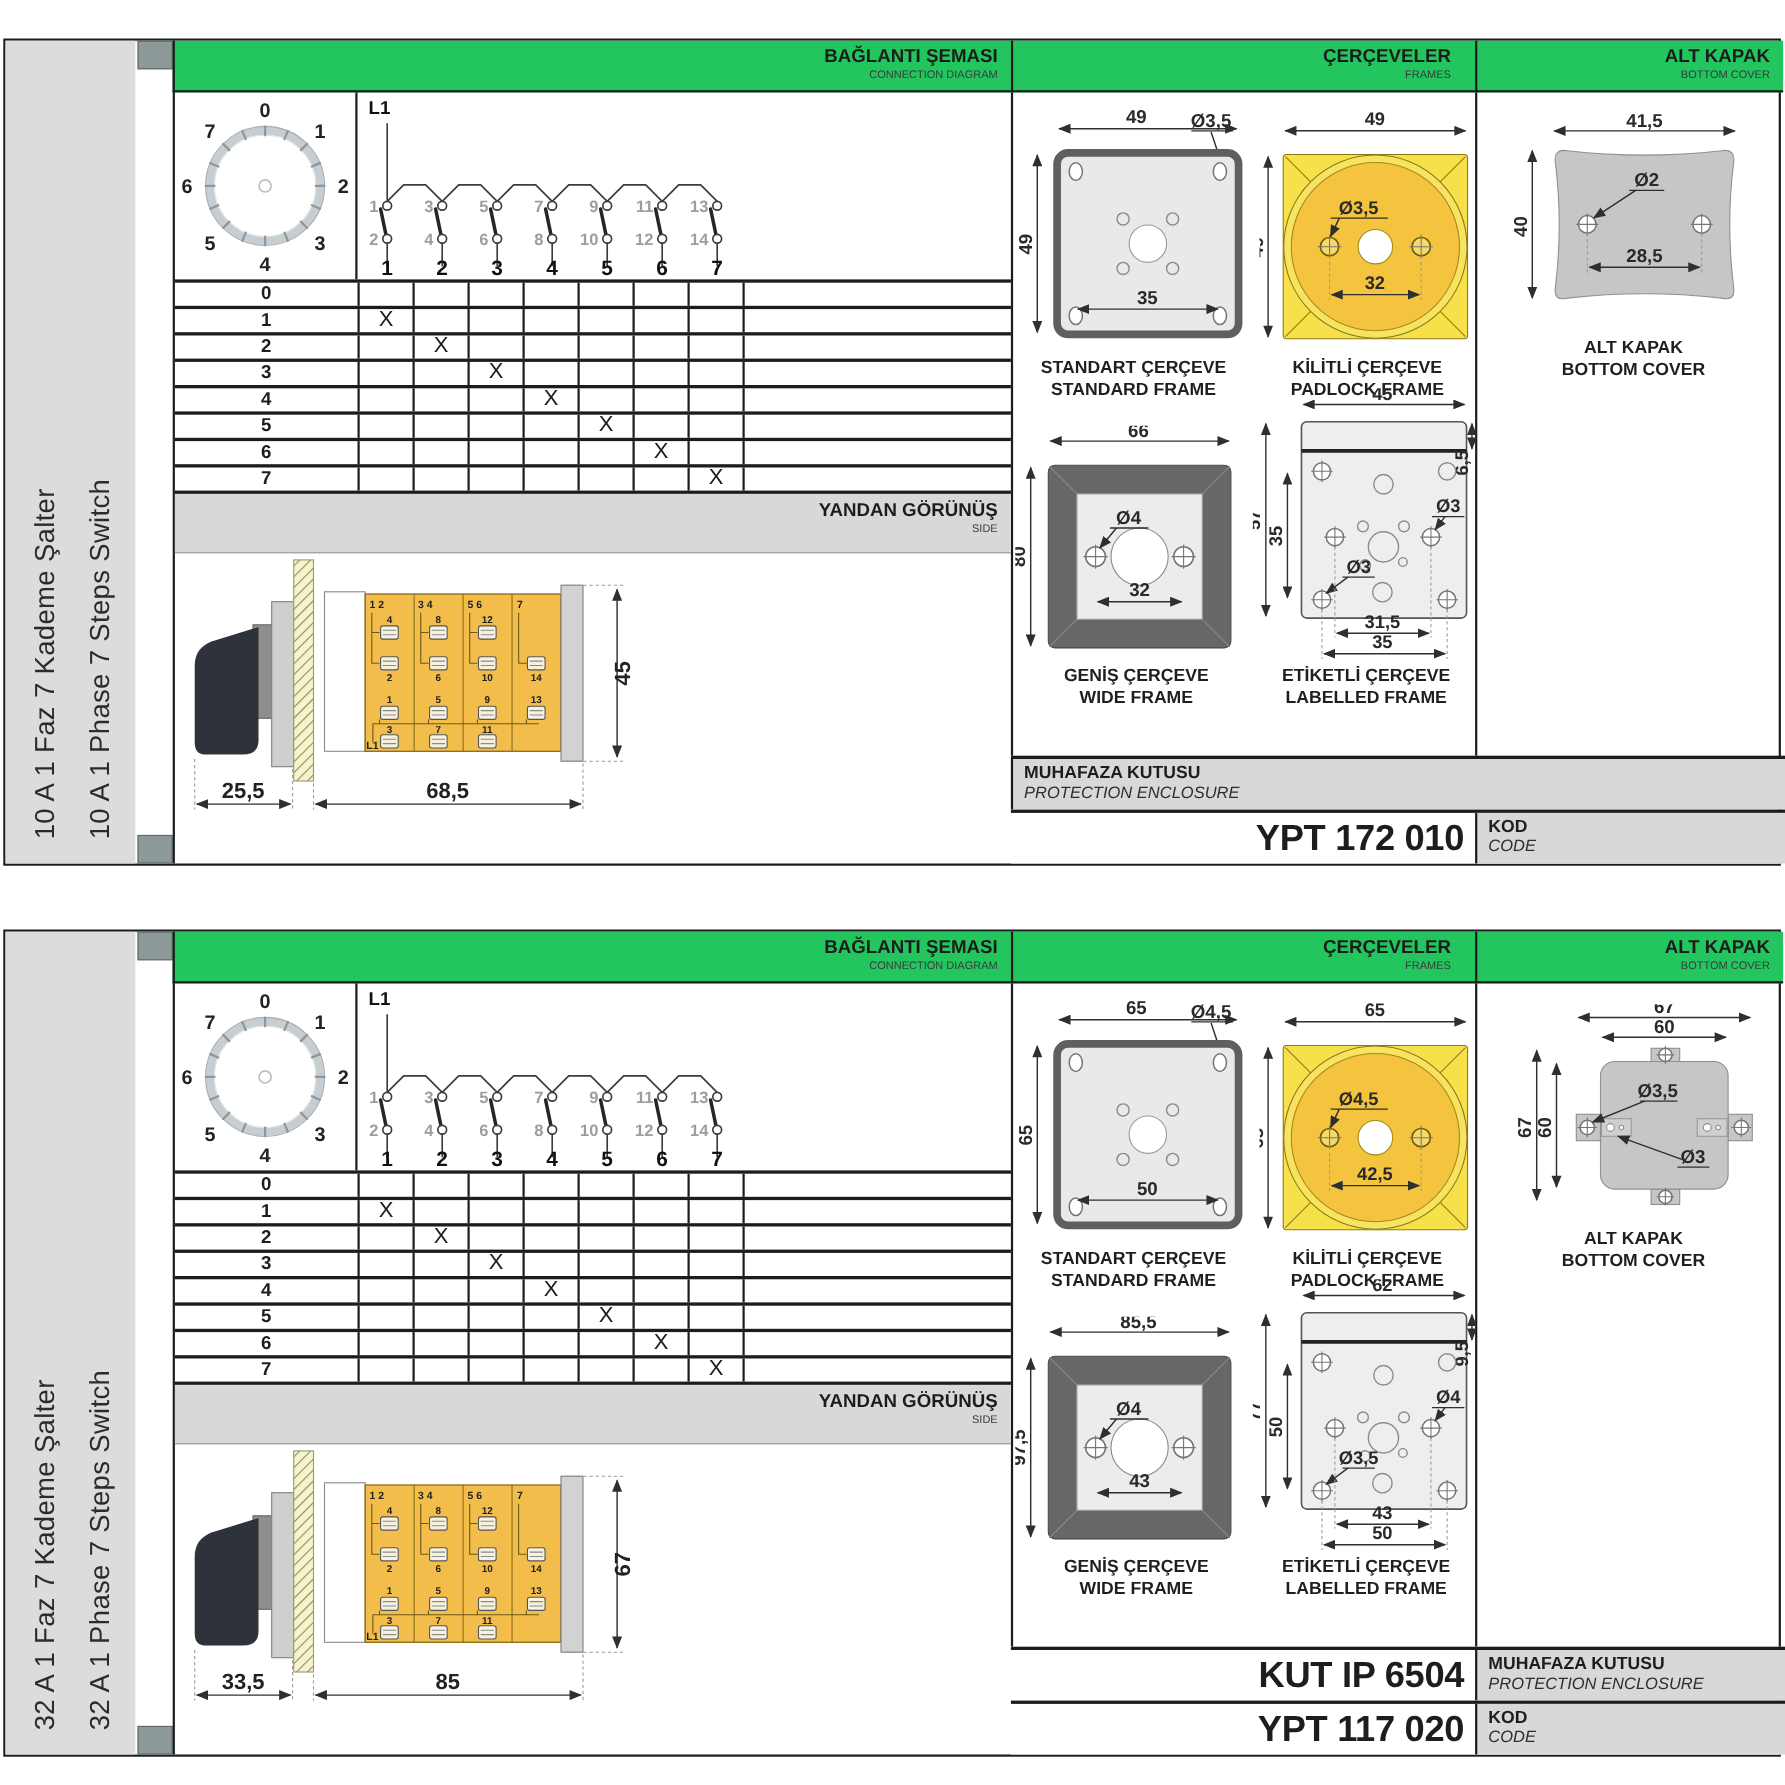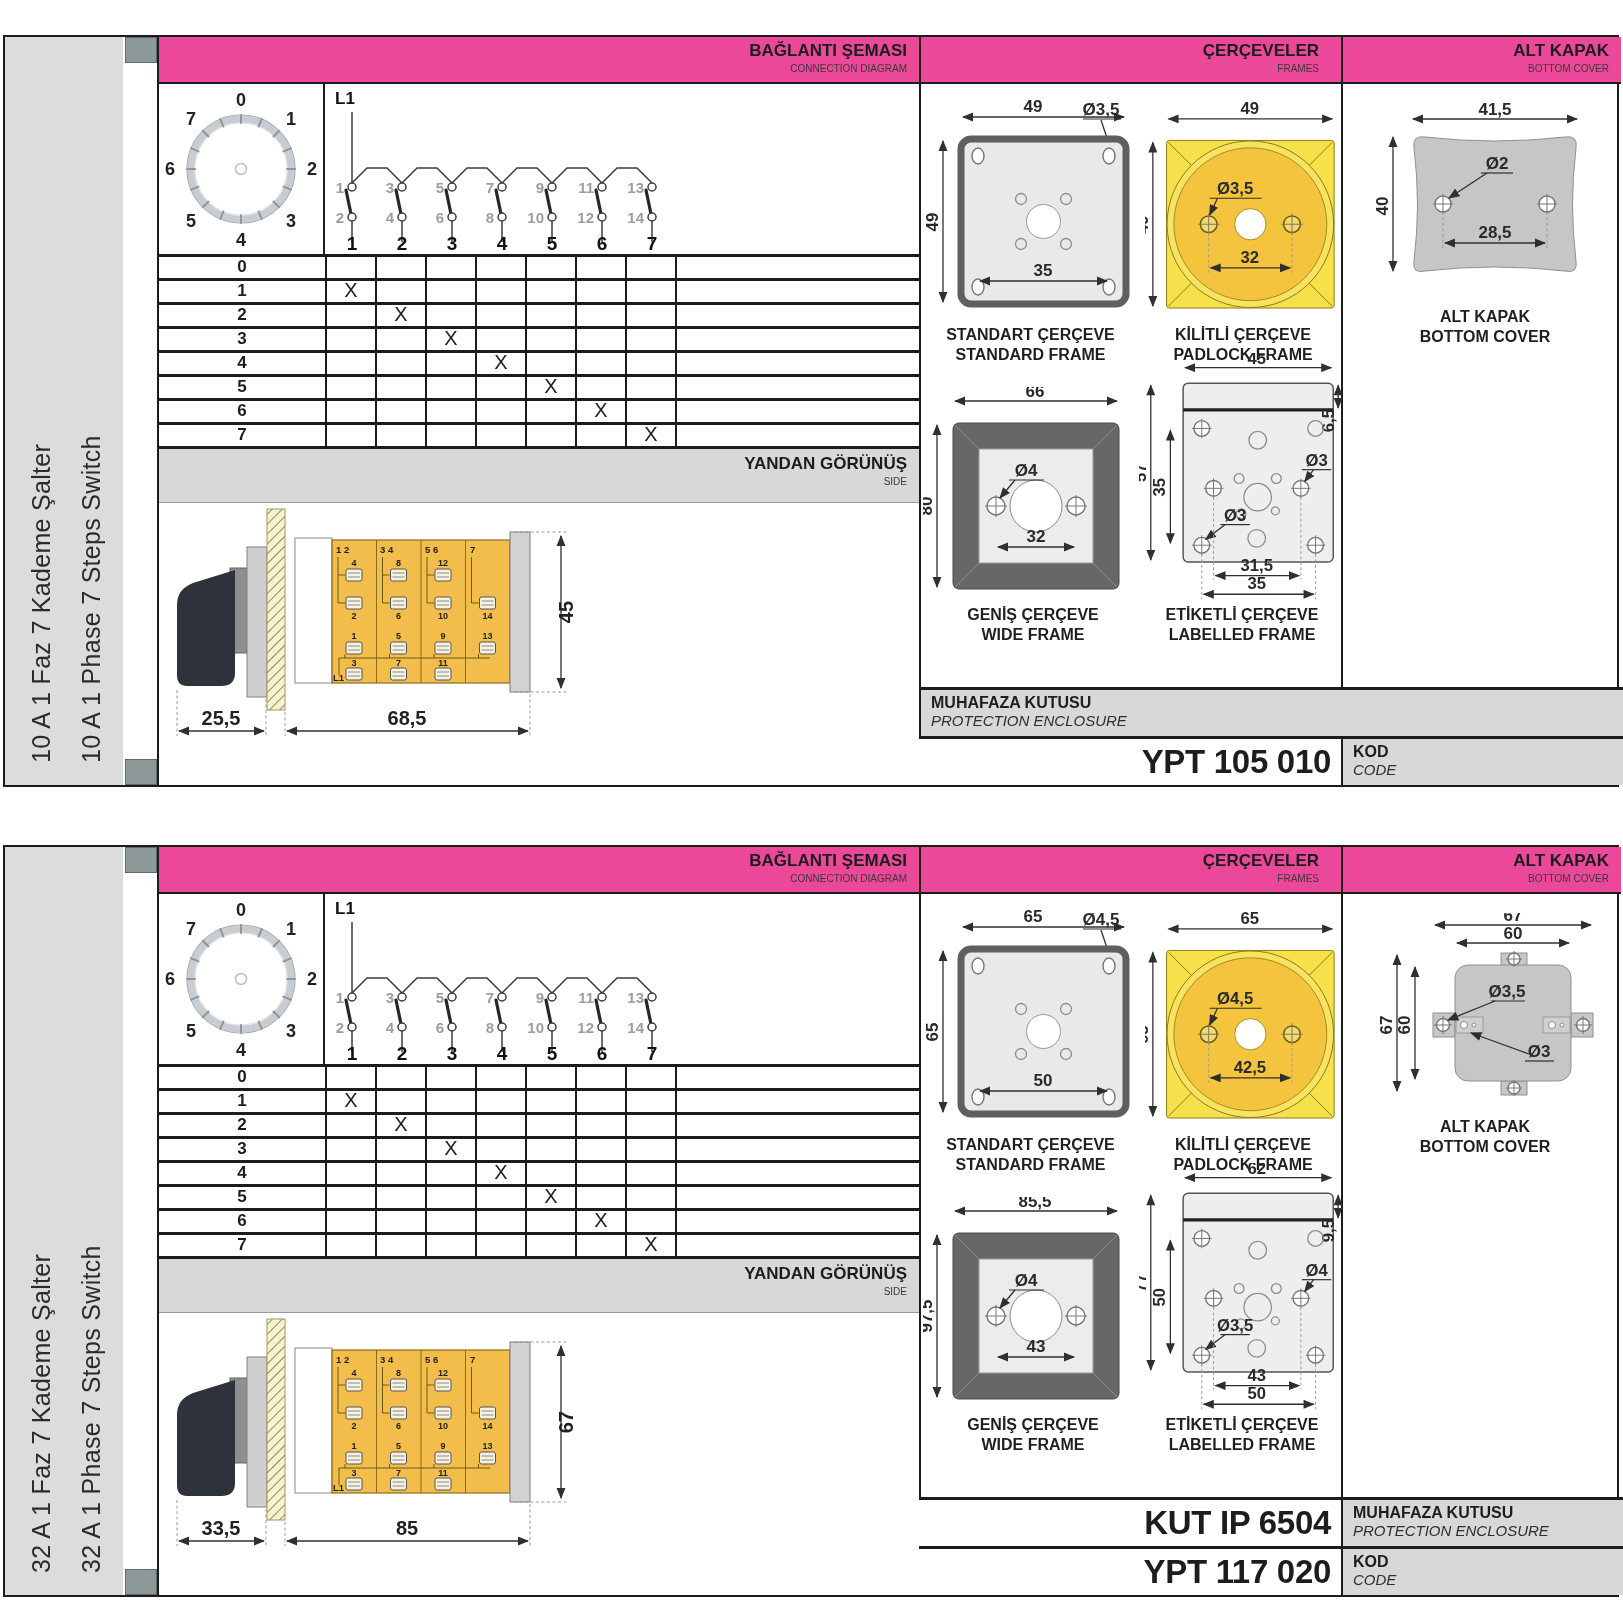--- a/index.html
+++ b/index.html
@@ -11,21 +11,21 @@
 
   .sidebar { position:absolute; left:0; top:0; bottom:0; width:118px; background:#dcdcdc; }
   .vt { position:absolute; top:726px; transform-origin:0 0; transform:rotate(-90deg); white-space:nowrap;
         font-size:25px; letter-spacing:.3px; color:#2b2b2b; }
   .vt1 { left:22px; } .vt2 { left:72px; }
 
   .sq { position:absolute; left:120px; width:32px; height:26px; background:#8d9898; border:1px solid #5f6a6a; }
   .sqt { top:0; } .sqb { bottom:0; }
   .vline { position:absolute; width:2px; background:#1c1c1c; }
 
-  .hdrbar { position:absolute; top:0; height:47px; background:#ec4899; border-bottom:2px solid #1c1c1c;
+  .hdrbar { position:absolute; top:0; height:47px; background:#22c55e; border-bottom:2px solid #1c1c1c;
             border-left:2px solid #1c1c1c; text-align:right; padding:4px 12px 0 0; }
   .ht { display:block; font-weight:bold; font-size:17px; line-height:19px; color:#1c1c1c; }
   .he { display:block; font-size:10px; line-height:17px; color:#3a3a3a; }
   .it { }
 
   .dialcell { position:absolute; left:154px; top:47px; width:166px; height:170px; border-right:2px solid #1c1c1c; }
   .schcell  { position:absolute; left:320px; top:47px; width:596px; height:170px; }
 
   .steps { position:absolute; left:154px; top:217px; width:760px; border-top:3px solid #1c1c1c; }
   .trow { display:flex; height:24px; border-bottom:3px solid #1c1c1c; }
@@ -556,21 +556,21 @@
     <span>BOTTOM COVER</span>
   </div>
 
   <div class="coderow" style="top:650px;">
     <div class="clab">
       <span class="clt">MUHAFAZA KUTUSU</span>
       <span class="cle">PROTECTION ENCLOSURE</span>
     </div>
   </div>
   <div class="coderow" style="top:699px;">
-    <div class="cval">YPT 105 010</div>
+    <div class="cval">YPT 172 010</div>
     <div class="clab">
       <span class="clt">KOD</span>
       <span class="cle">CODE</span>
     </div>
   </div>
 </div>
 
 <div class="block" id="b1">
   <div class="sidebar">
     <span class="vt vt1">32 A 1 Faz 7 Kademe Şalter</span>

